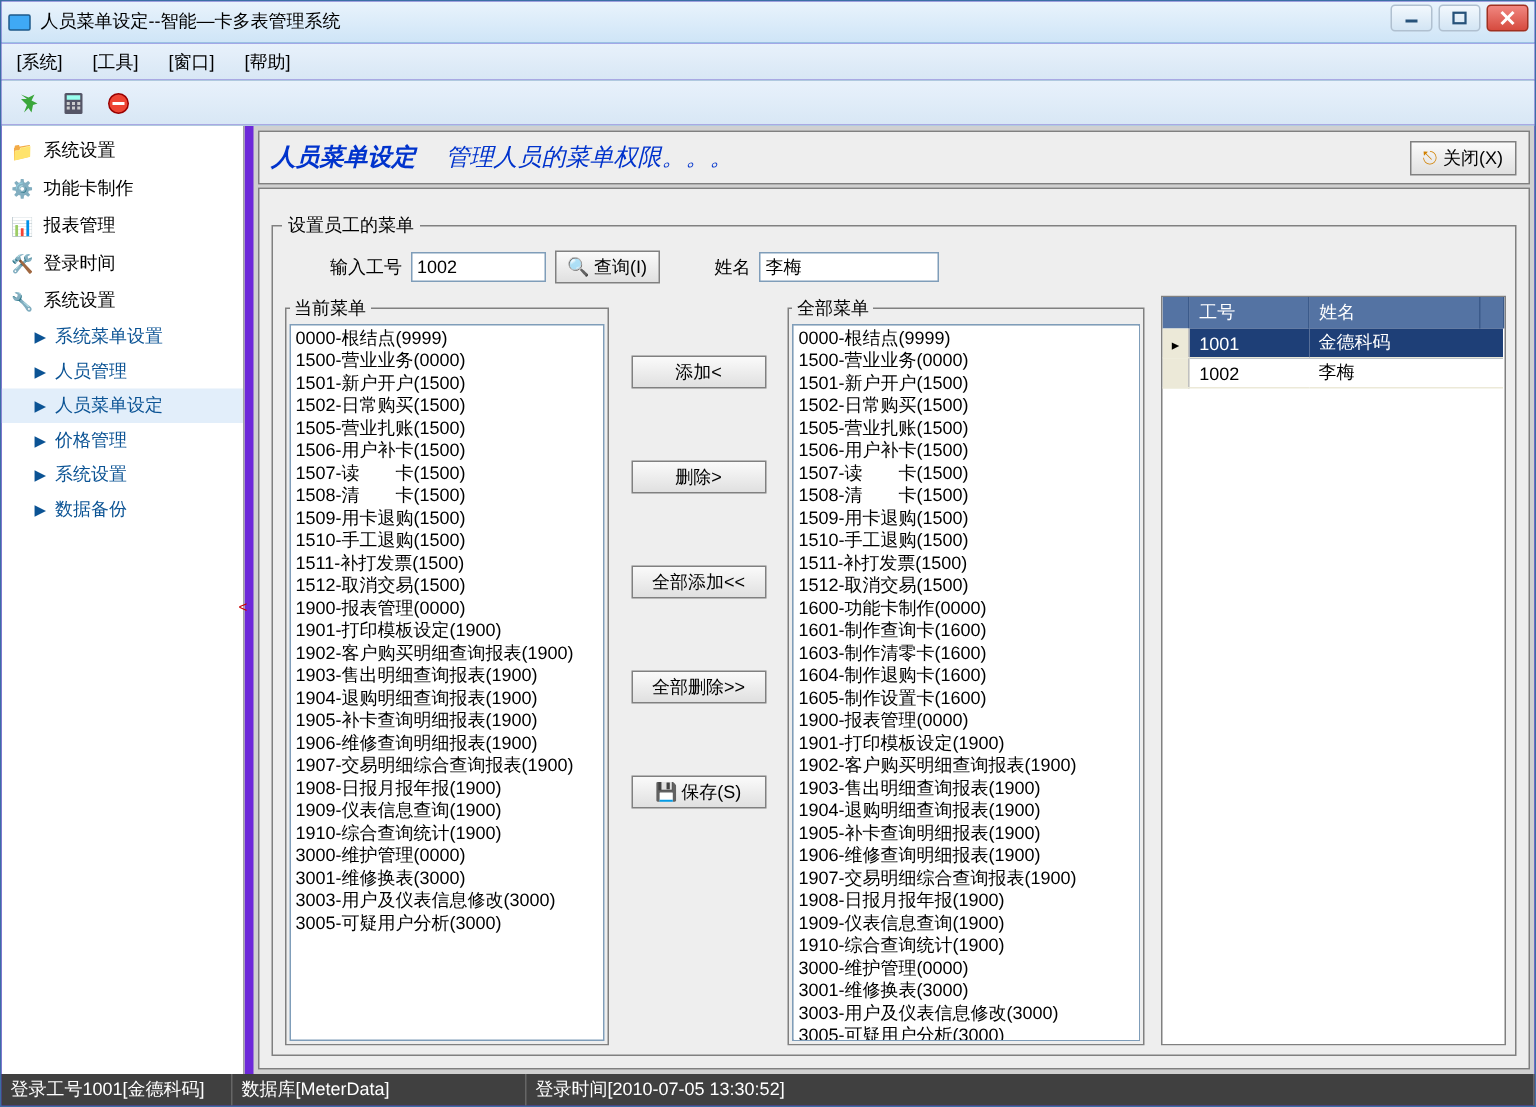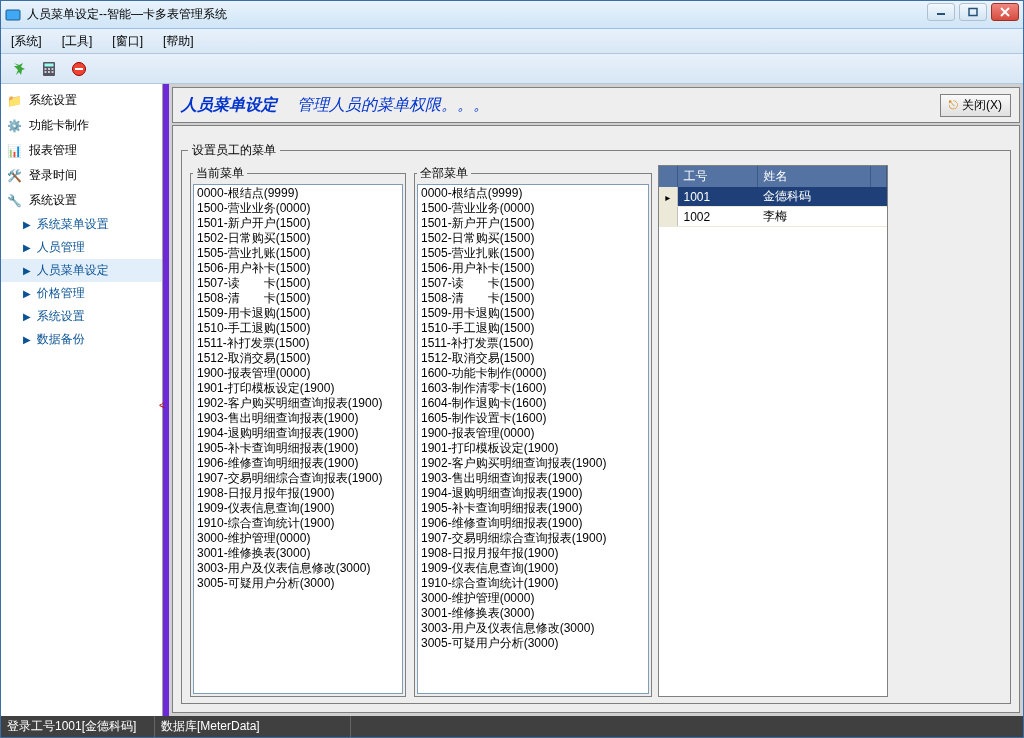--- a/index.html
+++ b/index.html
@@ -42,21 +42,21 @@
 
 .body-panel { flex:1; padding:16px 6px 8px 6px; position:relative; overflow:hidden;}
 fieldset.main-fs { border:1px solid #808080; padding:6px; height:100%; display:flex; flex-direction:column;}
 fieldset.main-fs > legend{ padding:0 4px;}
 
 .row1 { display:flex; align-items:center; gap:6px; padding:2px 0 8px 32px;}
 .row1 input[type=text]{ border:1px solid #7f9db9; height:20px; padding:1px 3px; background:#fff;}
 .std-btn{ height:22px; border:1px solid #808080; background:linear-gradient(#fafafa,#e0e0e0); padding:0 8px; display:inline-flex;align-items:center;gap:3px; cursor:pointer;}
 .std-btn .ic{width:14px;height:14px;display:inline-flex;align-items:center;justify-content:center;}
 
-.lists-row{ flex:1; display:flex; gap:4px; overflow:hidden;}
+.lists-row{ flex:1; display:flex; gap:4px; overflow:hidden;justify-content:space-between;}
 fieldset.listfs{ border:1px solid #808080; padding:2px; display:flex; flex-direction:column; overflow:hidden;}
 fieldset.listfs legend{padding:0 3px;}
 .listbox{ flex:1; background:#fff; border:1px solid #7f9db9; overflow:auto; padding:1px;}
 .listbox div{ white-space:nowrap; padding:0 2px; line-height:15px;}
 
 .btn-col{ width:98px; display:flex; flex-direction:column; align-items:center; padding-top:40px; gap:48px;}
 .btn-col .std-btn{ width:90px; justify-content:center;}
 
 .grid-wrap{ width:230px; display:flex; flex-direction:column;}
 .grid{ flex:1;  border:1px solid #808080; background:#fff; overflow:auto;}
@@ -198,20 +198,30 @@
         <div class="close-btn">
           <span class="icon">⎋</span>
           <span>关闭(X)</span>
         </div>
       </div>
 
       <div class="panel body-panel">
         <fieldset class="main-fs">
           <legend>设置员工的菜单</legend>
 
+          <div class="row1">
+            <span>输入工号</span>
+            <input type="text" style="width: 90px;" value="1002">
+            <button class="std-btn">
+                <span class="ic">🔍</span>
+                <span>查询(I)</span>
+              </button>
+            <span style="margin-left:30px">姓名</span>
+            <input type="text" style="width: 120px;" value="李梅">
+          </div>
 
           <div class="lists-row">
 
             <fieldset class="listfs" style="width:216px">
               <legend>当前菜单</legend>
               <div class="listbox" id="leftlist">
                   <div>0000-根结点(9999)</div>
                   <div>1500-营业业务(0000)</div>
                   <div>1501-新户开户(1500)</div>
                   <div>1502-日常购买(1500)</div>
@@ -234,37 +244,48 @@
                   <div>1908-日报月报年报(1900)</div>
                   <div>1909-仪表信息查询(1900)</div>
                   <div>1910-综合查询统计(1900)</div>
                   <div>3000-维护管理(0000)</div>
                   <div>3001-维修换表(3000)</div>
                   <div>3003-用户及仪表信息修改(3000)</div>
                   <div>3005-可疑用户分析(3000)</div>
                 </div>
             </fieldset>
 
+            <div class="btn-col">
+              <button class="std-btn">添加&lt;</button>
+              <button class="std-btn">删除&gt;</button>
+              <button class="std-btn">全部添加&lt;&lt;</button>
+              <button class="std-btn">全部删除&gt;&gt;</button>
+              <button class="std-btn">
+                  <span class="ic">💾</span>
+                  <span>保存(S)</span>
+                </button>
+            </div>
 
             <fieldset class="listfs" style="width:238px">
               <legend>全部菜单</legend>
               <div class="listbox" id="rightlist">
                   <div>0000-根结点(9999)</div>
                   <div>1500-营业业务(0000)</div>
                   <div>1501-新户开户(1500)</div>
                   <div>1502-日常购买(1500)</div>
                   <div>1505-营业扎账(1500)</div>
                   <div>1506-用户补卡(1500)</div>
                   <div>1507-读　　卡(1500)</div>
                   <div>1508-清　　卡(1500)</div>
                   <div>1509-用卡退购(1500)</div>
                   <div>1510-手工退购(1500)</div>
                   <div>1511-补打发票(1500)</div>
                   <div>1512-取消交易(1500)</div>
                   <div>1600-功能卡制作(0000)</div>
+                  <div>1601-制作查询卡(1600)</div>
                   <div>1603-制作清零卡(1600)</div>
                   <div>1604-制作退购卡(1600)</div>
                   <div>1605-制作设置卡(1600)</div>
                   <div>1900-报表管理(0000)</div>
                   <div>1901-打印模板设定(1900)</div>
                   <div>1902-客户购买明细查询报表(1900)</div>
                   <div>1903-售出明细查询报表(1900)</div>
                   <div>1904-退购明细查询报表(1900)</div>
                   <div>1905-补卡查询明细报表(1900)</div>
                   <div>1906-维修查询明细报表(1900)</div>
@@ -309,15 +330,16 @@
           </div>
         </fieldset>
       </div>
 
     </div>
   </div>
 
   <div class="statusbar">
     <div class="cell" style="width:154px">登录工号1001[金德科码]</div>
     <div class="cell" style="width:196px">数据库[MeterData]</div>
+    <div class="cell" style="flex:1">登录时间[2010-07-05 13:30:52]</div>
   </div>
 
 </div>
 
 </body></html>

